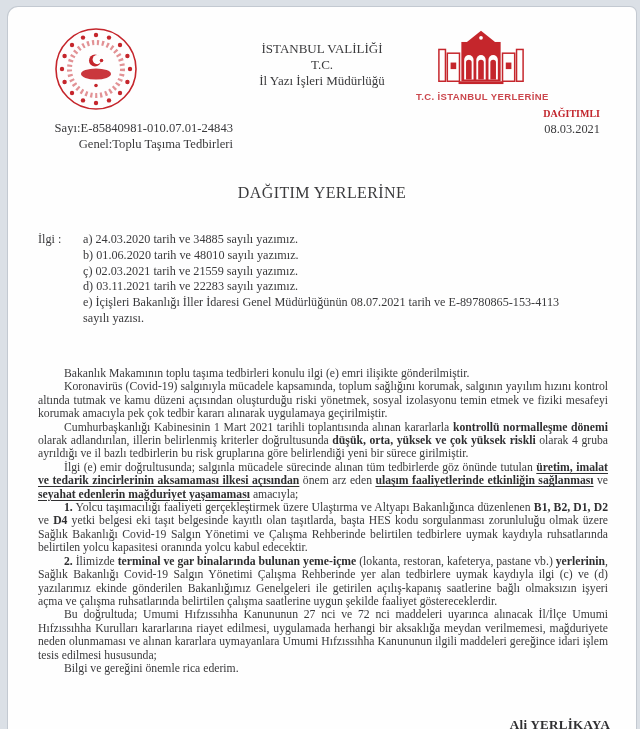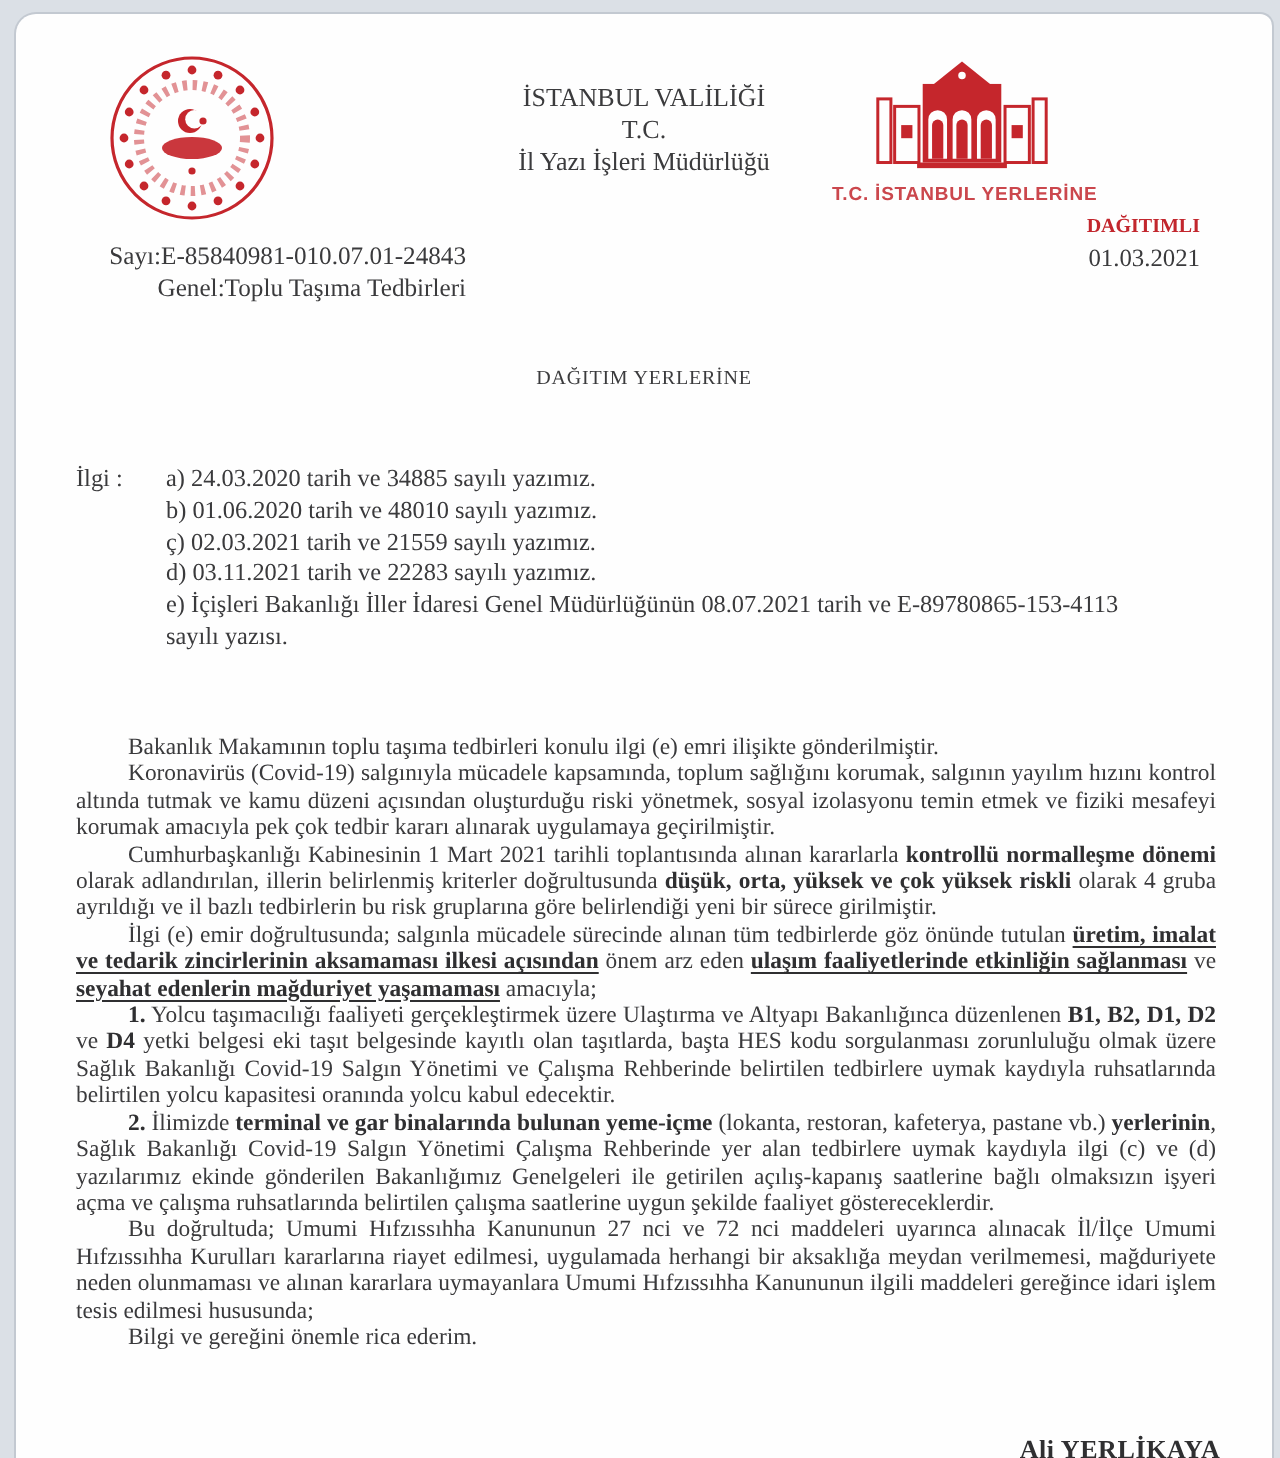--- a/index.html
+++ b/index.html
@@ -30,21 +30,21 @@
     font-size: 9.5px; font-weight: bold; letter-spacing: 0.4px;
     color: #cb474d; white-space: nowrap;
   }
   .dagitimli-block { position: absolute; right: 36px; top: 99px; text-align: right; line-height: 15px; }
   .dagitimli { font-weight: bold; font-size: 10px; color: #c2262d; }
   .doc-date { font-size: 12.4px; color: #3a3a3c; margin-top: 1px; }
   .meta-block { position: absolute; left: 32px; top: 114px; font-size: 12.6px; line-height: 15.5px; text-align: right; }
   .meta-label { display: inline-block; width: 37px; }
   .recipient {
     position: absolute; left: 0; top: 177px; width: 628px;
-    text-align: center; font-size: 10px; letter-spacing: 0.4px; color: #3b3b3d;
+    text-align: center; font-size: 16px; letter-spacing: 0.4px; color: #3b3b3d;
   }
   .references {
     position: absolute; left: 30px; top: 225px; width: 548px;
     font-size: 12.2px; line-height: 15.8px; display: flex;
   }
   .ref-label { width: 45px; flex: none; }
   .ref-items { flex: 1; }
   .body-text {
     position: absolute; left: 30px; top: 360px; width: 570px;
     font-size: 11.7px; line-height: 13.4px; text-align: justify; color: #3a3a3c;
@@ -122,21 +122,21 @@
         <path d="M45 56 v-18 a3 3 0 0 1 6 0 v18 z"></path>
         <path d="M58 56 v-18 a3 3 0 0 1 6 0 v18 z"></path>
       </g>
       <rect x="24" y="58" width="48" height="3" fill="#c5262c"></rect>
     </svg>
     <div class="logo-caption">T.C. İSTANBUL YERLERİNE</div>
   </div>
 
   <div class="dagitimli-block">
     <div class="dagitimli">DAĞITIMLI</div>
-    <div class="doc-date">01.03.2021</div>
+    <div class="doc-date">08.03.2021</div>
   </div>
 
   <div class="meta-block">
     <div class="meta-row">
       <span class="meta-label">Sayı</span><span>:E-85840981-010.07.01-24843</span>
     </div>
     <div class="meta-row">
       <span class="meta-label">Genel</span><span>:Toplu Taşıma Tedbirleri</span>
     </div>
   </div>

